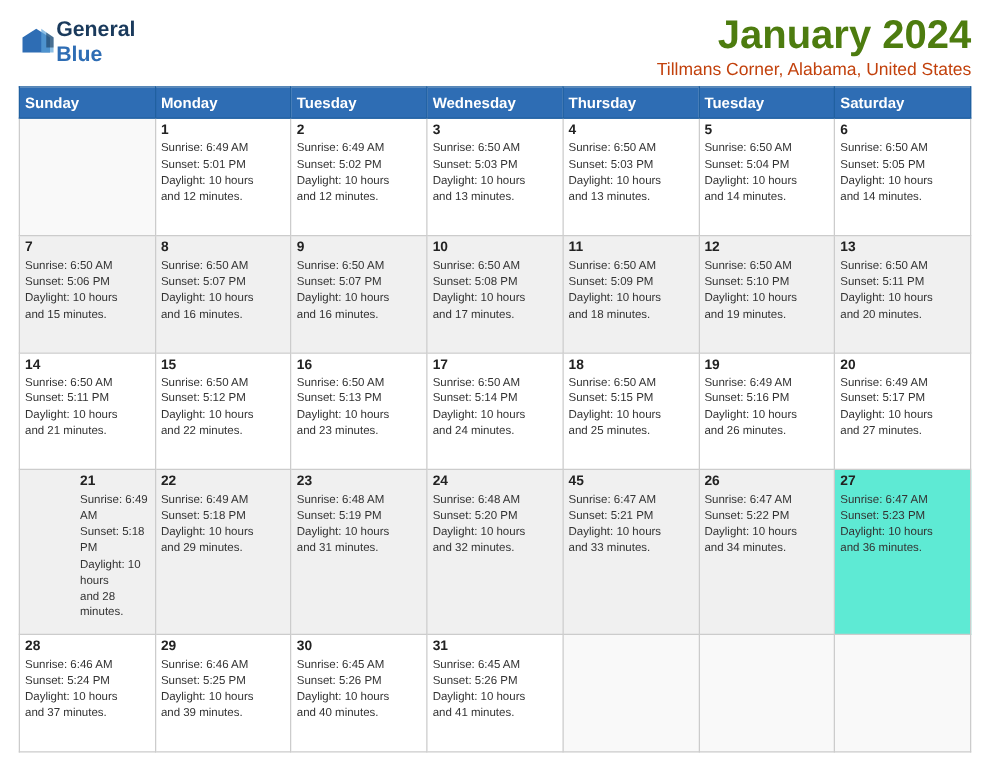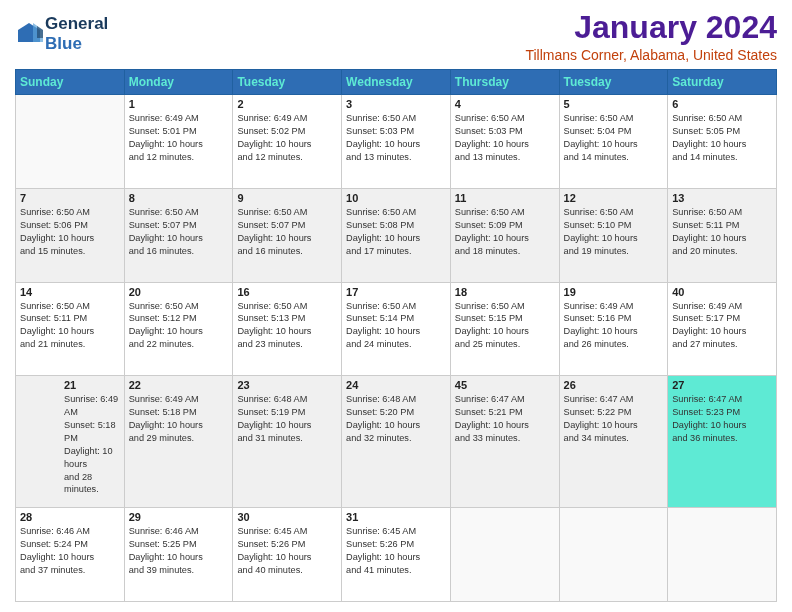--- a/index.html
+++ b/index.html
@@ -32,38 +32,38 @@
       width: 28px;
       height: 28px;
       margin-right: 2px;
     }
     .title-block {
       text-align: right;
     }
     .month-title {
       font-size: 32px;
       font-weight: bold;
-      color: #4c1d95;
+      color: #4d7c0f;
       line-height: 1.1;
     }
     .location {
       font-size: 14px;
       color: #c2410c;
       margin-top: 2px;
     }
     .calendar {
       flex: 1;
       border: 1px solid #ccc;
       border-collapse: collapse;
       width: 100%;
       table-layout: fixed;
     }
     .calendar th {
       background-color: #2e6db4;
-      color: #5eead4;
+      color: #ffffff;
       font-size: 12px;
       font-weight: bold;
       padding: 5px 4px;
       text-align: left;
       border: 1px solid #2060a0;
     }
     .calendar td {
       border: 1px solid #ccc;
       vertical-align: top;
       padding: 3px 4px;
@@ -220,56 +220,56 @@
         </tr>
         <tr>
           <td>
             <span class="day-num">14</span>
             <div class="day-info" style="white-space: pre-line;">Sunrise: 6:50 AM
 Sunset: 5:11 PM
 Daylight: 10 hours
 and 21 minutes.</div>
           </td>
           <td>
+            <span class="day-num">15</span>
+            <div class="day-info" style="white-space: pre-line;">Sunrise: 6:50 AM
+Sunset: 5:12 PM
+Daylight: 10 hours
+and 22 minutes.</div>
+          </td>
+          <td>
+            <span class="day-num">16</span>
+            <div class="day-info" style="white-space: pre-line;">Sunrise: 6:50 AM
+Sunset: 5:13 PM
+Daylight: 10 hours
+and 23 minutes.</div>
+          </td>
+          <td>
+            <span class="day-num">17</span>
+            <div class="day-info" style="white-space: pre-line;">Sunrise: 6:50 AM
+Sunset: 5:14 PM
+Daylight: 10 hours
+and 24 minutes.</div>
+          </td>
+          <td>
+            <span class="day-num">18</span>
+            <div class="day-info" style="white-space: pre-line;">Sunrise: 6:50 AM
+Sunset: 5:15 PM
+Daylight: 10 hours
+and 25 minutes.</div>
+          </td>
+          <td>
+            <span class="day-num">19</span>
+            <div class="day-info" style="white-space: pre-line;">Sunrise: 6:49 AM
+Sunset: 5:16 PM
+Daylight: 10 hours
+and 26 minutes.</div>
+          </td>
+          <td>
             <span class="day-num">20</span>
-            <div class="day-info" style="white-space: pre-line;">Sunrise: 6:50 AM
-Sunset: 5:12 PM
-Daylight: 10 hours
-and 22 minutes.</div>
-          </td>
-          <td>
-            <span class="day-num">16</span>
-            <div class="day-info" style="white-space: pre-line;">Sunrise: 6:50 AM
-Sunset: 5:13 PM
-Daylight: 10 hours
-and 23 minutes.</div>
-          </td>
-          <td>
-            <span class="day-num">17</span>
-            <div class="day-info" style="white-space: pre-line;">Sunrise: 6:50 AM
-Sunset: 5:14 PM
-Daylight: 10 hours
-and 24 minutes.</div>
-          </td>
-          <td>
-            <span class="day-num">18</span>
-            <div class="day-info" style="white-space: pre-line;">Sunrise: 6:50 AM
-Sunset: 5:15 PM
-Daylight: 10 hours
-and 25 minutes.</div>
-          </td>
-          <td>
-            <span class="day-num">19</span>
-            <div class="day-info" style="white-space: pre-line;">Sunrise: 6:49 AM
-Sunset: 5:16 PM
-Daylight: 10 hours
-and 26 minutes.</div>
-          </td>
-          <td>
-            <span class="day-num">40</span>
             <div class="day-info" style="white-space: pre-line;">Sunrise: 6:49 AM
 Sunset: 5:17 PM
 Daylight: 10 hours
 and 27 minutes.</div>
           </td>
         </tr>
         <tr>
           <td style="background-color: rgb(240, 240, 240); padding-left: 48px;">
             <span class="day-num">21</span>
             <div class="day-info" style="white-space: pre-line;">Sunrise: 6:49 AM

